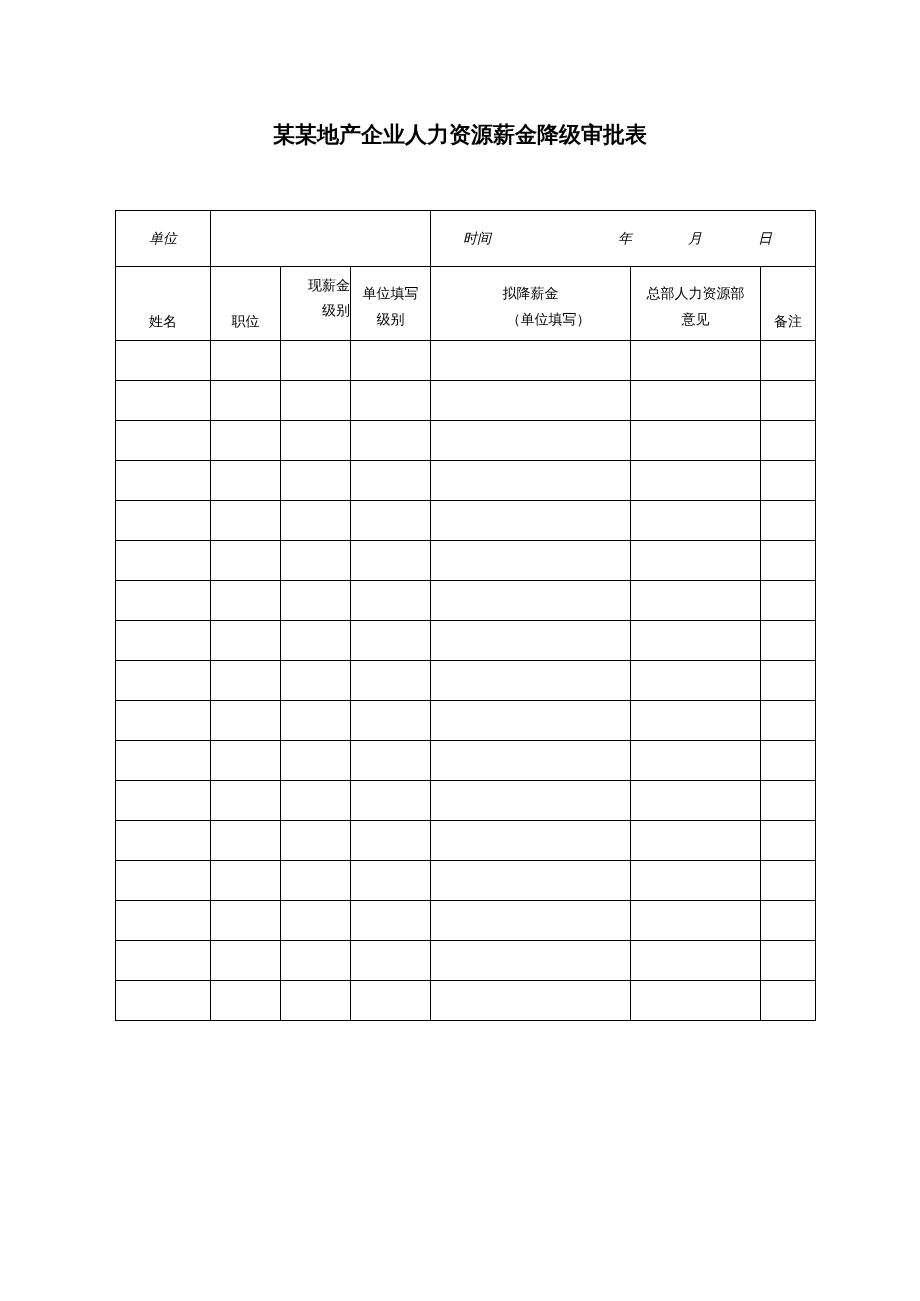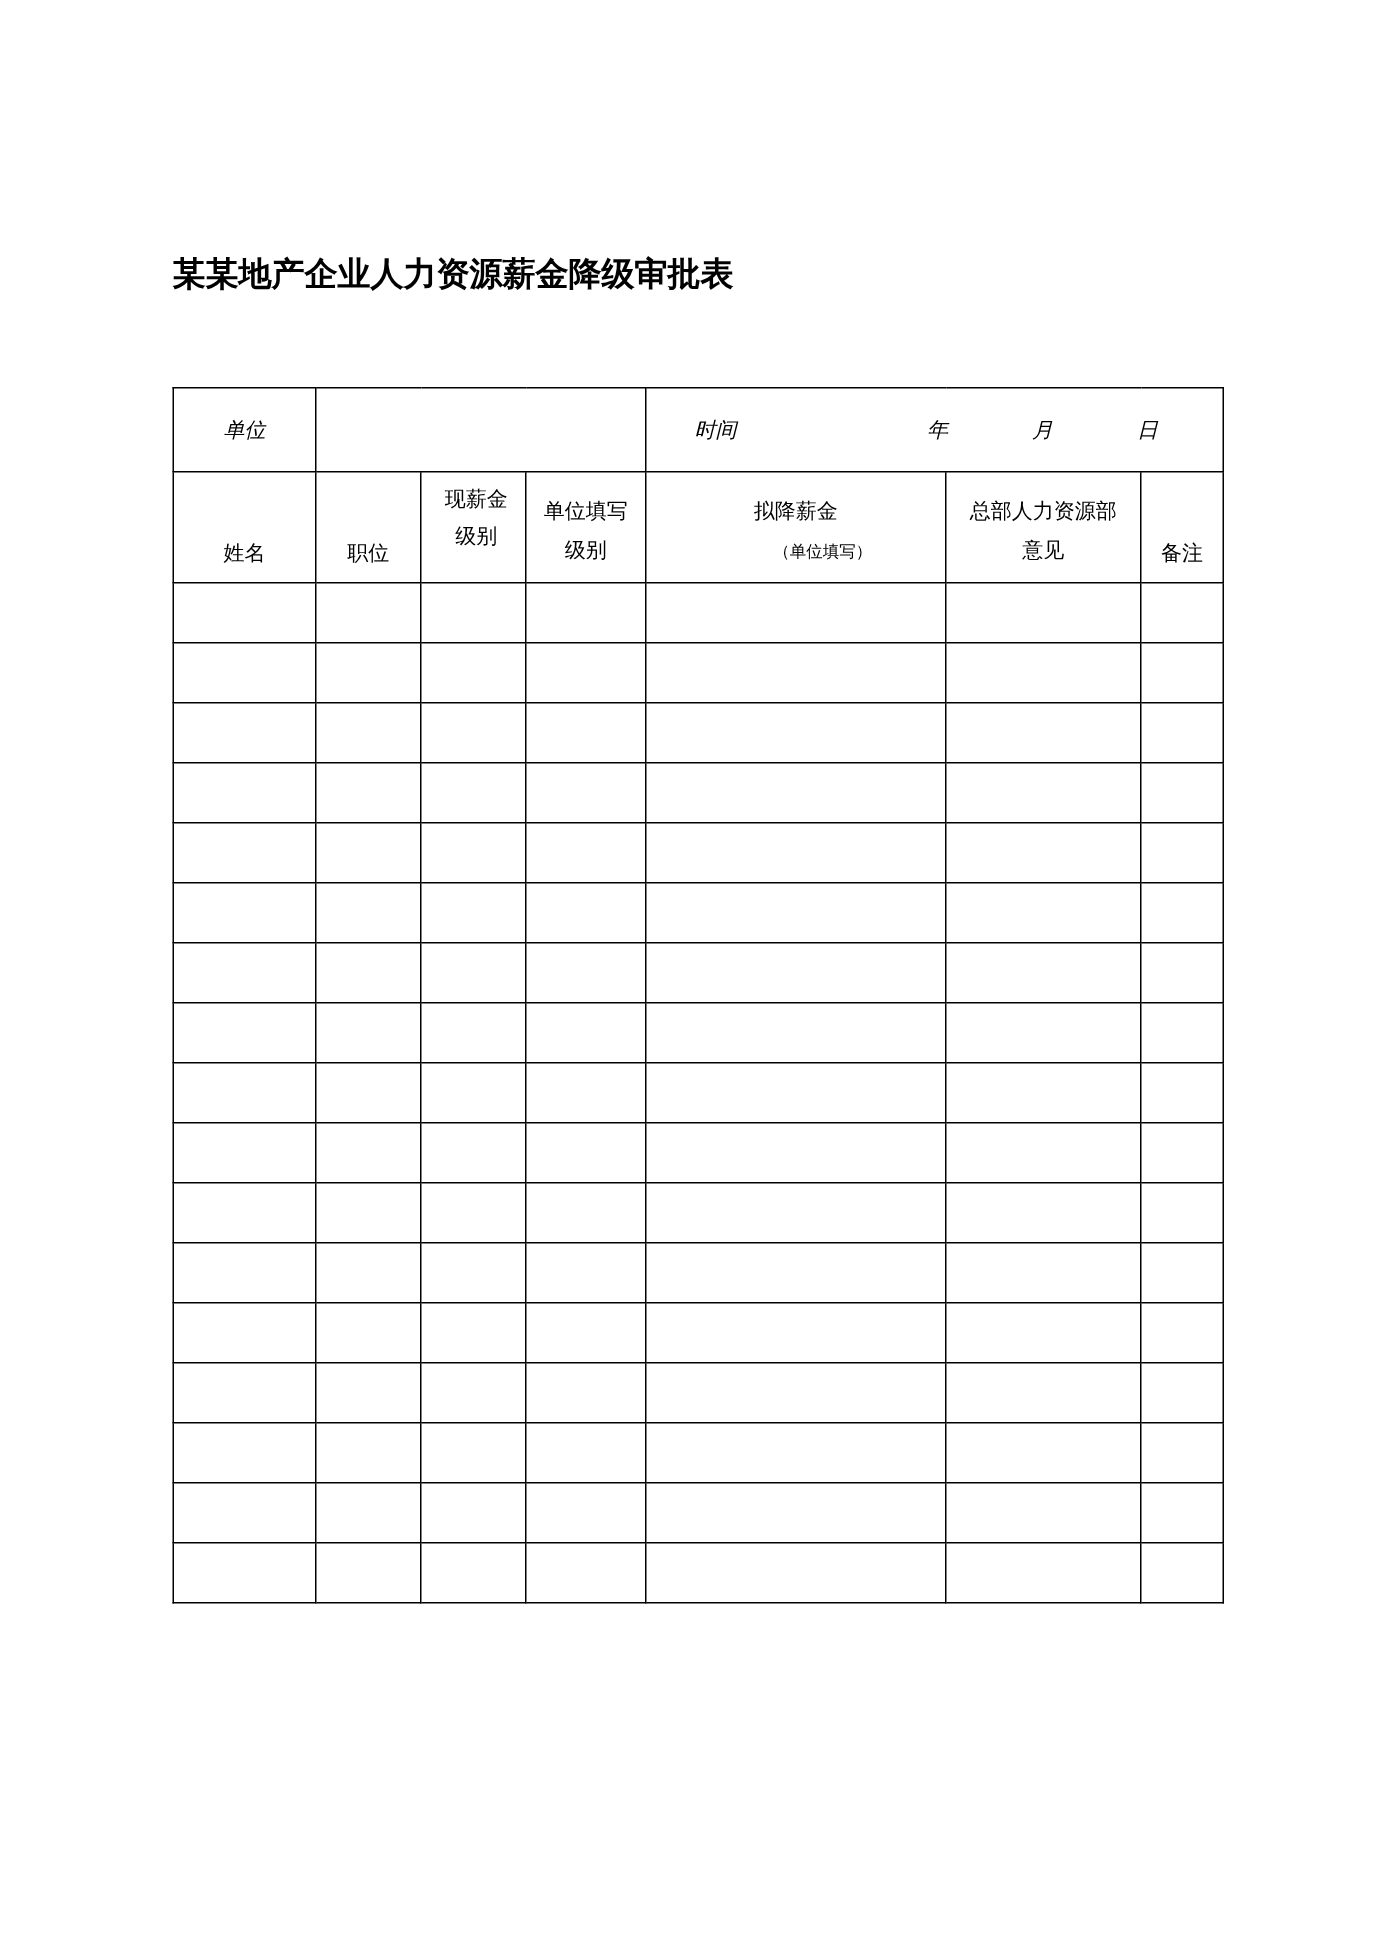--- a/index.html
+++ b/index.html
@@ -8,25 +8,25 @@
       height: 1301px;
       background: #fff;
       font-family: "SimSun", "宋体", serif;
       color: #000;
       padding: 0;
     }
     .page {
       padding: 120px 115px 0 115px;
     }
     .title {
+      text-align: center;
       font-size: 22px;
       font-weight: bold;
       font-family: "SimHei", "黑体", sans-serif;
       margin-bottom: 60px;
-      margin-top: 48px;
     }
     table {
       border-collapse: collapse;
       width: 100%;
       table-layout: fixed;
       font-size: 14px;
     }
     td, th {
       border: 1px solid #000;
       vertical-align: middle;
@@ -37,31 +37,31 @@
       height: 56px;
       font-style: italic;
     }
     .col-header td {
       height: 74px;
       vertical-align: middle;
       line-height: 1.8;
       padding-top: 6px;
     }
     .col-header .align-left {
-      text-align: center;
+      text-align: right;
       padding-left: 4px;
       vertical-align: top;
       margin-top: 44px;
     }
     .col-header .align-bottom {
       vertical-align: bottom;
       padding-bottom: 6px;
     }
     .sub {
-      font-size: 11px;
+      font-size: 14px;
       margin-left: 36px;
     }
     .data-row td {
       height: 40px;
     }
     .signature {
       margin-top: 40px;
       font-size: 15px;
       padding-left: 4px;
     }

